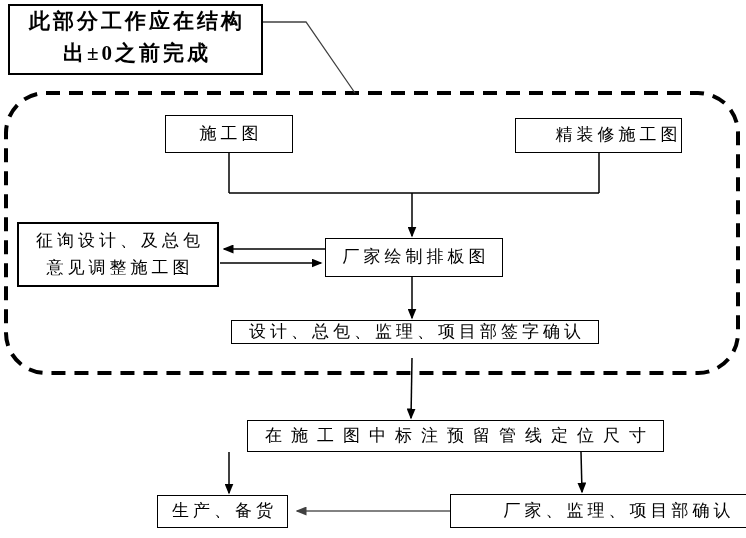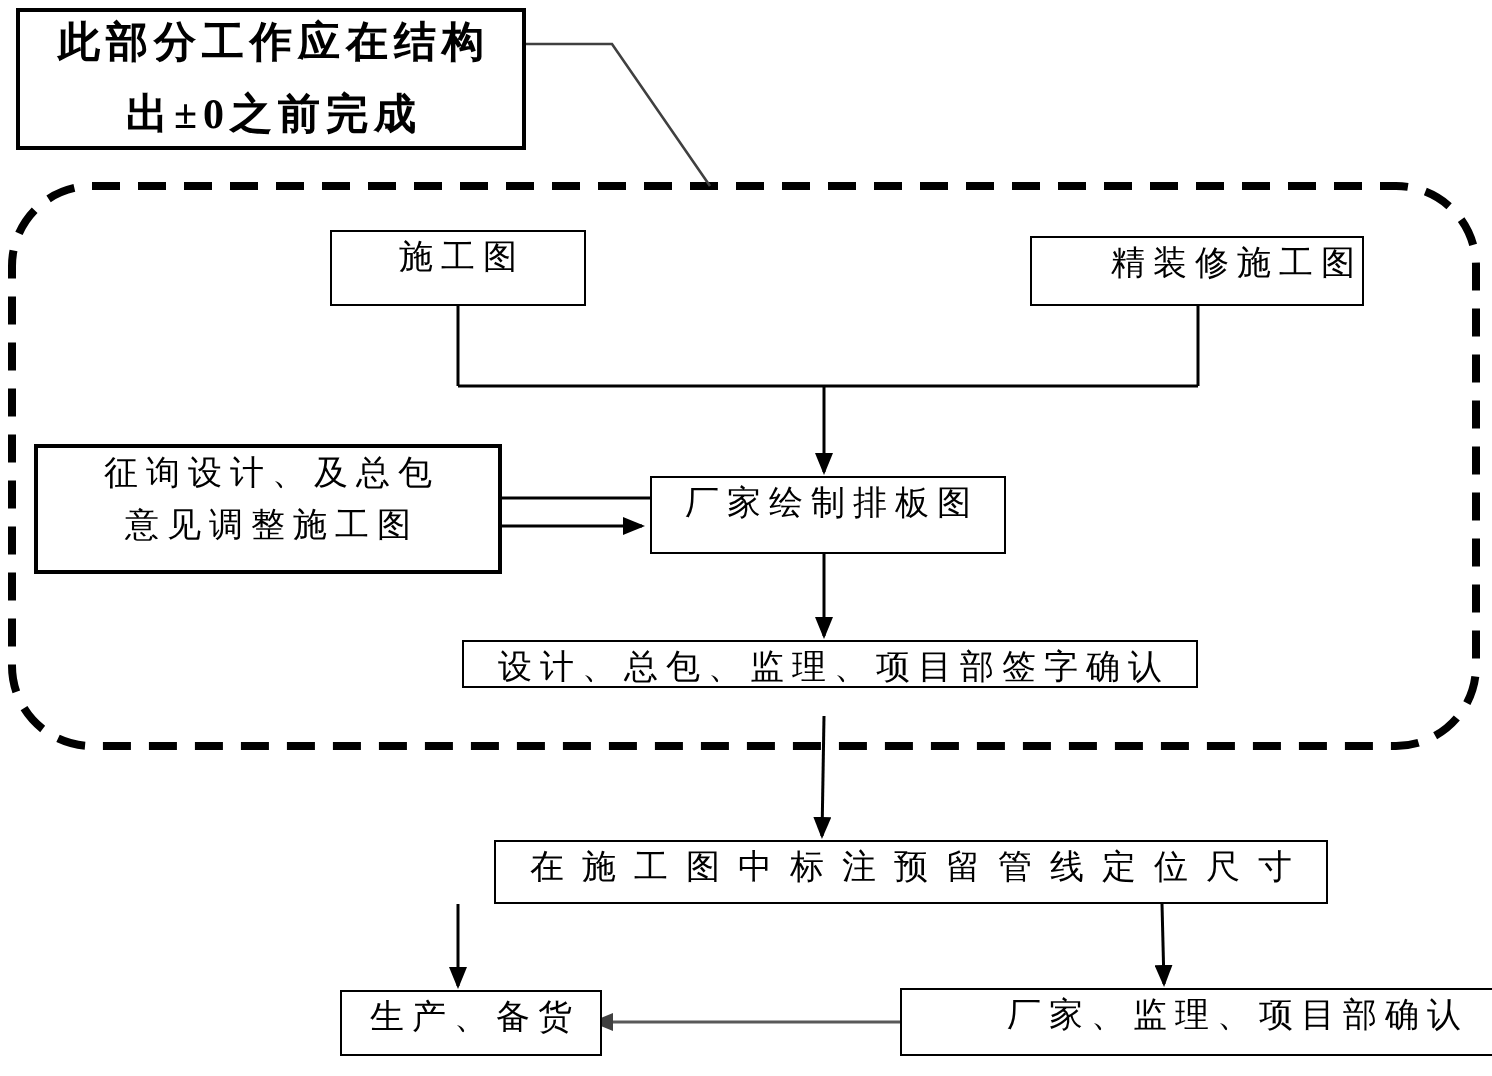--- a/index.html
+++ b/index.html
@@ -10,50 +10,50 @@
     font-family:"Liberation Serif","DejaVu Serif",serif;
     color:#000;
     overflow:hidden;
   }
   #wires{position:absolute;left:0;top:0;width:746px;height:538px;}
   .node{
     position:absolute;
     border:1.6px solid #000;
     background:#fff;
     display:flex;flex-direction:column;
-    align-items:center;justify-content:flex-start;
+    align-items:center;justify-content:center;
     text-align:center;
     font-size:17px;
     letter-spacing:4px;
     text-indent:4px;
     line-height:1.55;
     box-sizing:border-box;
     white-space:nowrap;
   }
   .callout{
     position:absolute;
     left:8px;top:4px;width:255px;height:71px;
     border:2.6px solid #000;
     background:#fff;
     display:flex;flex-direction:column;
-    align-items:center;justify-content:space-between;
+    align-items:center;justify-content:flex-start;
     font-size:21px;font-weight:bold;
     letter-spacing:3px;text-indent:3px;
     line-height:1.5;
     box-sizing:border-box;
     white-space:nowrap;
   }
   
   .n-a{left:165px;top:115px;width:128px;height:38px;}
   .n-b{left:515px;top:118px;width:167px;height:35px;padding-left:36px;}
-  .n-c{left:17px;top:222px;width:234px;height:65px;border-width:2px;}
+  .n-c{left:17px;top:222px;width:202px;height:65px;border-width:2px;}
   .n-d{left:325px;top:238px;width:178px;height:39px;}
   .n-e{left:231px;top:320px;width:368px;height:24px;}
   .n-f{left:206px;top:420px;width:417px;height:32px;letter-spacing:9px;text-indent:9px;margin-left:41px;}
-  .n-g{left:170px;top:495px;width:131px;height:33px;}
+  .n-g{left:157px;top:495px;width:131px;height:33px;}
   .n-h{left:450px;top:494px;width:334px;height:34px;}
 </style>
 </head>
 <body>
 
 <div id="canvas">
 
   <svg id="wires" viewBox="0 0 746 538" xmlns="http://www.w3.org/2000/svg">
     <defs>
       <marker id="arrB" markerWidth="11" markerHeight="9" refX="9.5" refY="4.5" orient="auto" markerUnits="userSpaceOnUse">

